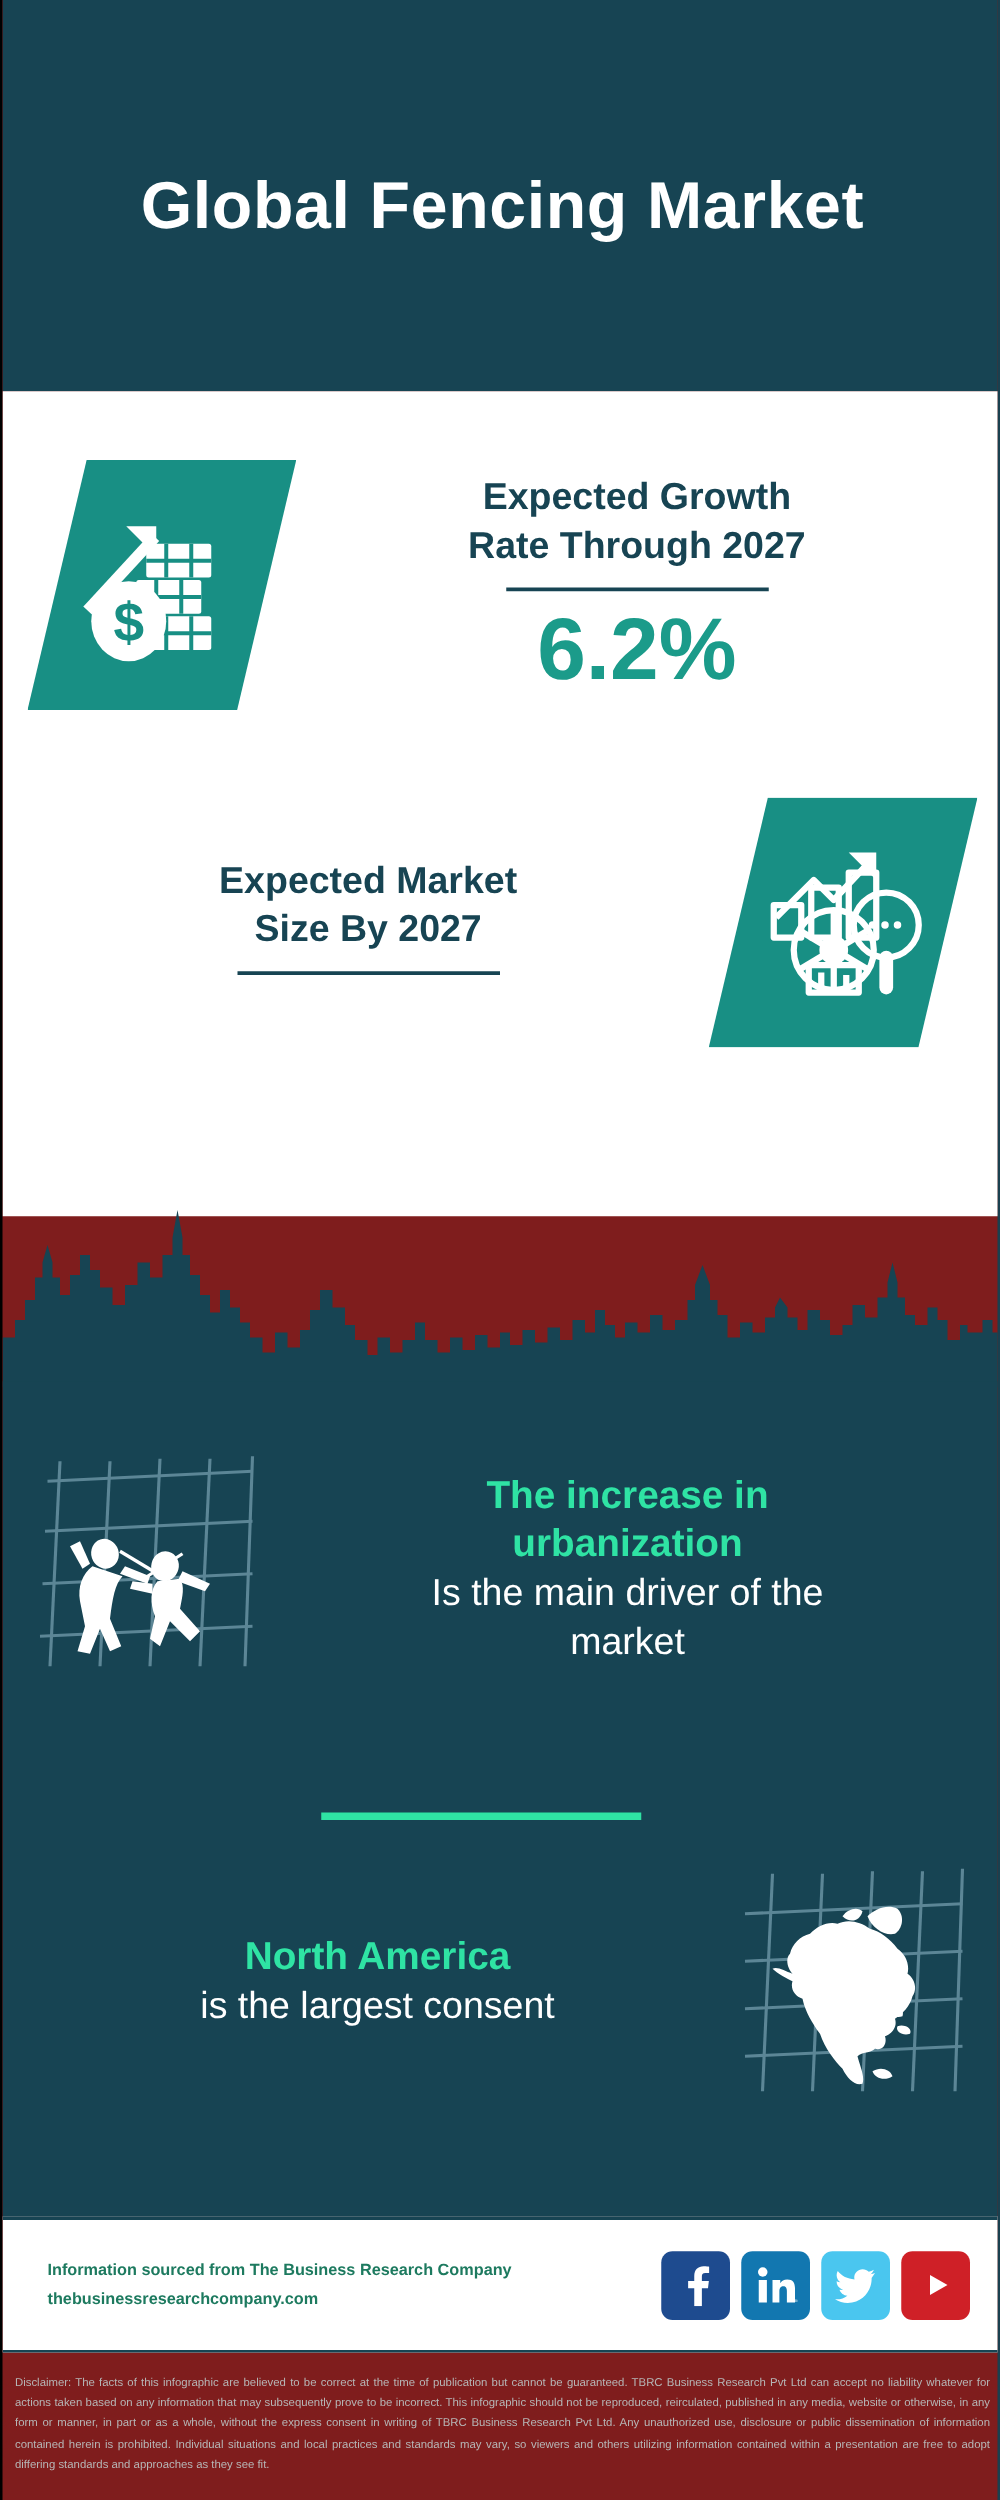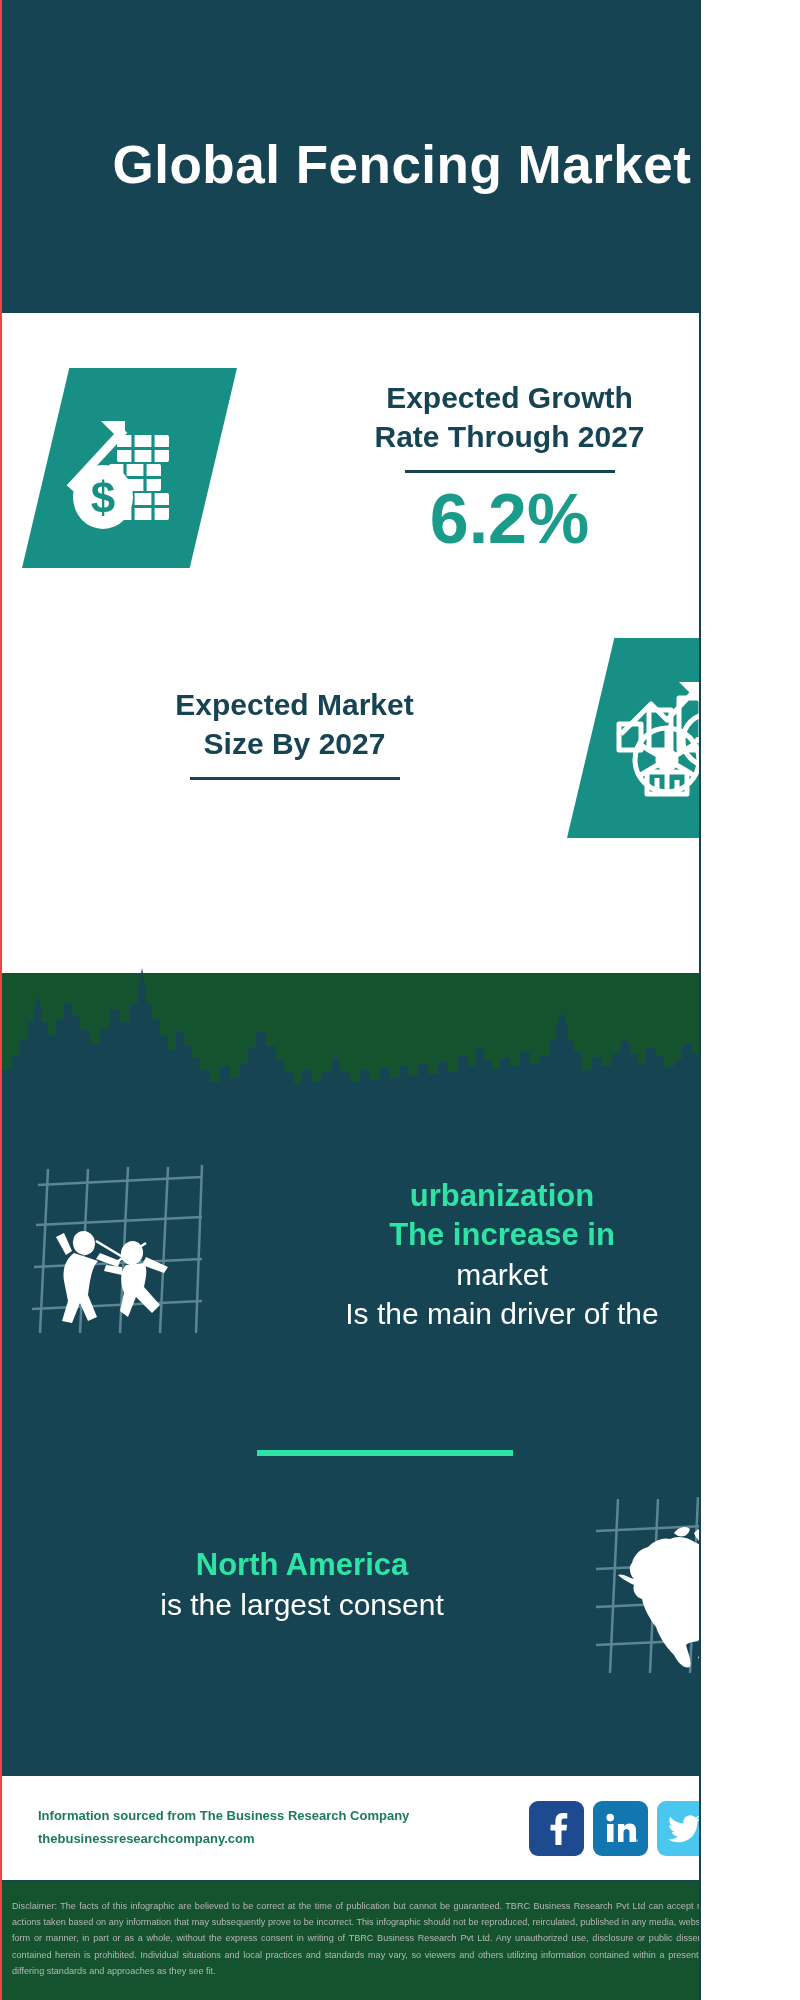--- a/index.html
+++ b/index.html
@@ -8,26 +8,26 @@
     background: #ffffff;
   }
   body {
     width: 800px;
     height: 2000px;
     font-family: "Liberation Sans", sans-serif;
     overflow: hidden;
     position: relative;
   }
   .page {
-    width: 701px;
+    width: 800px;
     height: 2000px;
     position: relative;
-    background: #14532d;
+    background: #7f1d1d;
     box-sizing: border-box;
-    border-left: 2px solid #ef4444;
+    border-left: 2px solid #000000;
     border-right: 2px solid #19404f;
     overflow: hidden;
   }
 
   
   .header {
     position: absolute;
     left: 0; top: 0;
     width: 800px;
     height: 313px;
@@ -370,24 +370,24 @@
             <path d="M120 110 L142 118 L146 112 L124 102 Z"></path>
             <path d="M100 112 L84 110 L82 116 L100 120 Z"></path>
           </g>
           <g stroke="#ffffff" stroke-width="2.6" fill="none">
             <line x1="74" y1="86" x2="104" y2="104"></line>
             <line x1="124" y1="88" x2="96" y2="106"></line>
           </g>
         </svg>
       </div>
       <div class="insight-text">
+        <div class="insight-accent">The increase in</div>
         <div class="insight-accent">urbanization</div>
-        <div class="insight-accent">The increase in</div>
+        <div class="insight-body">Is the main driver of the</div>
         <div class="insight-body">market</div>
-        <div class="insight-body">Is the main driver of the</div>
       </div>
     </div>
 
     <div class="green-divider"></div>
 
     <div class="insight insight-2">
       <div class="insight-text">
         <div class="insight-accent">North America</div>
         <div class="insight-body">is the largest consent</div>
       </div>

